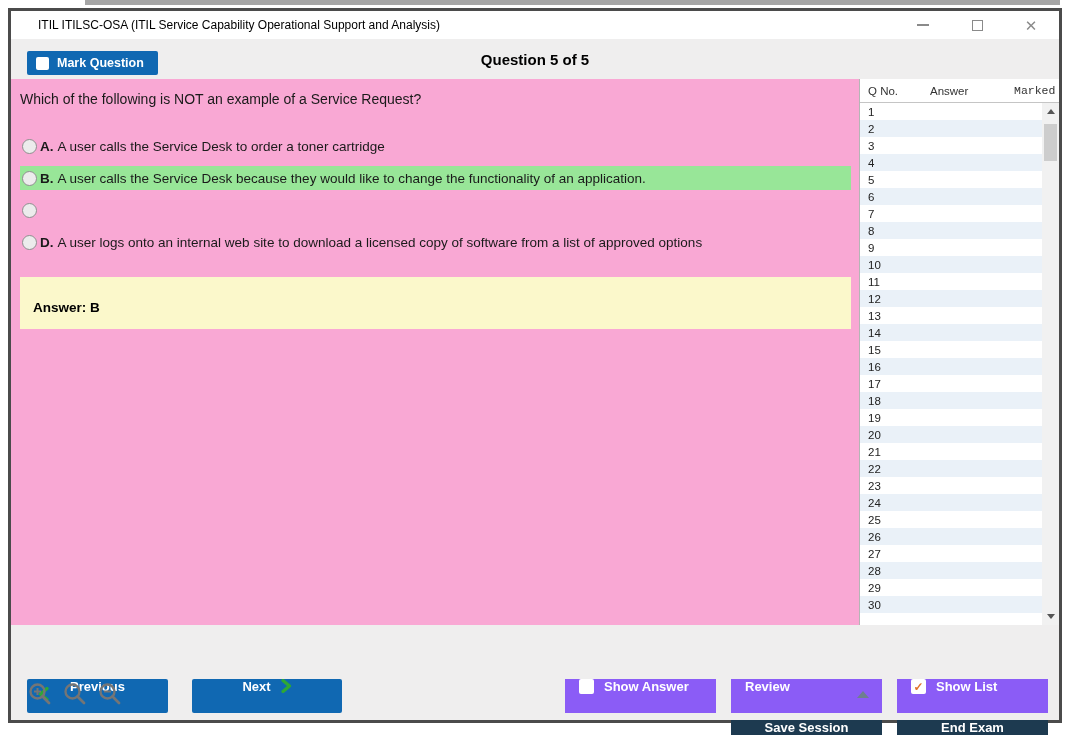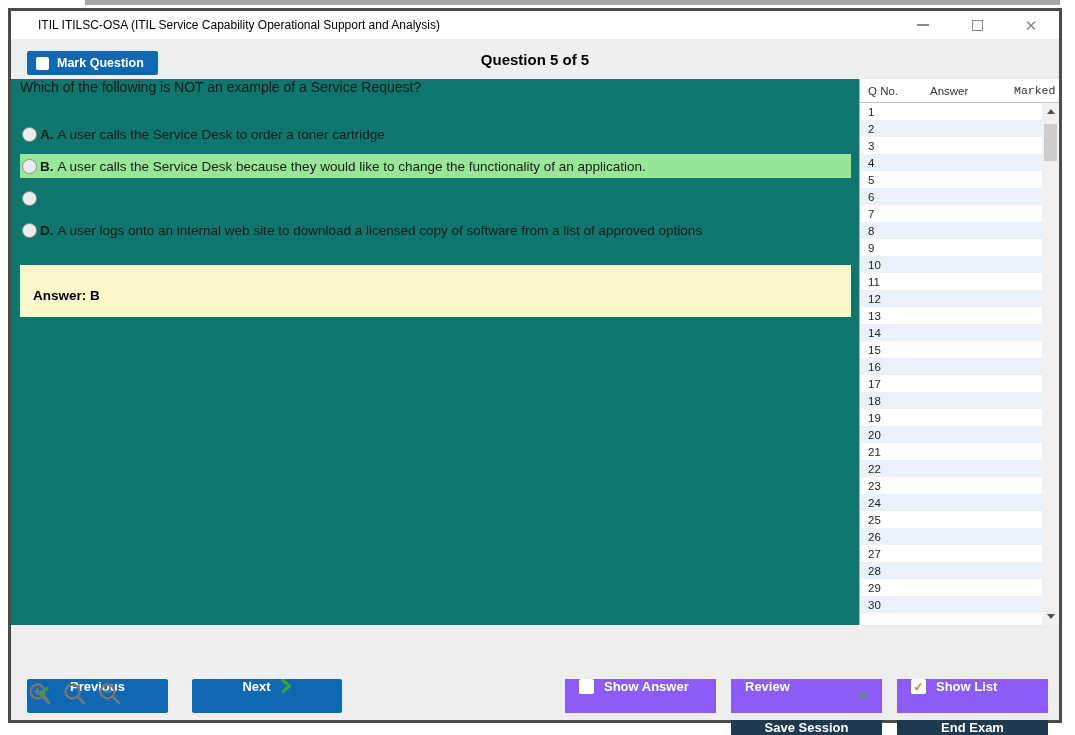--- a/index.html
+++ b/index.html
@@ -19,21 +19,21 @@
 
   
   .header-band { height:40px; background:#efeeee; position:relative; display:flex; align-items:center; }
   .mark-btn { position:absolute; left:16px; top:12px; width:131px; height:24px; background:#1068b2; border-radius:2px; display:flex; align-items:center; padding-left:9px; gap:8px; cursor:pointer; }
   .mark-btn .cb { width:13px; height:13px; background:#fff; border-radius:2px; }
   .mark-btn .lbl { color:#fff; font-size:12.5px; font-weight:700; }
   .q-counter { width:100%; text-align:center; font-size:15px; font-weight:700; color:#000; }
 
   
   .main { flex:1; display:flex; min-height:0; }
-  .content { flex:1; background:#0f766e; padding:0 0 0 9px; }
+  .content { flex:1; background:#f9a8d4; padding:12px 0 0 9px; }
   .question-text { font-size:14px; color:#1a1a1a; margin-bottom:27px; }
   .option { width:831px; height:24px; display:flex; align-items:center; gap:3px; margin-bottom:8px; padding-left:2px; cursor:pointer; }
   .option.highlight { background:#98e698; }
   .radio { width:15px; height:15px; border:1px solid #8f8f8f; border-radius:50%; background:#ececec; flex:none; }
   .opt-text { font-size:13.5px; color:#1a1a1a; white-space:nowrap; }
   .opt-letter { font-weight:700; margin-right:4px; }
   .answer-box { width:831px; height:52px; background:#fbf8cb; margin-top:23px; padding:21px 0 0 13px; }
   .answer-box .answer-label { font-size:13.5px; font-weight:700; color:#000; }
 
   

